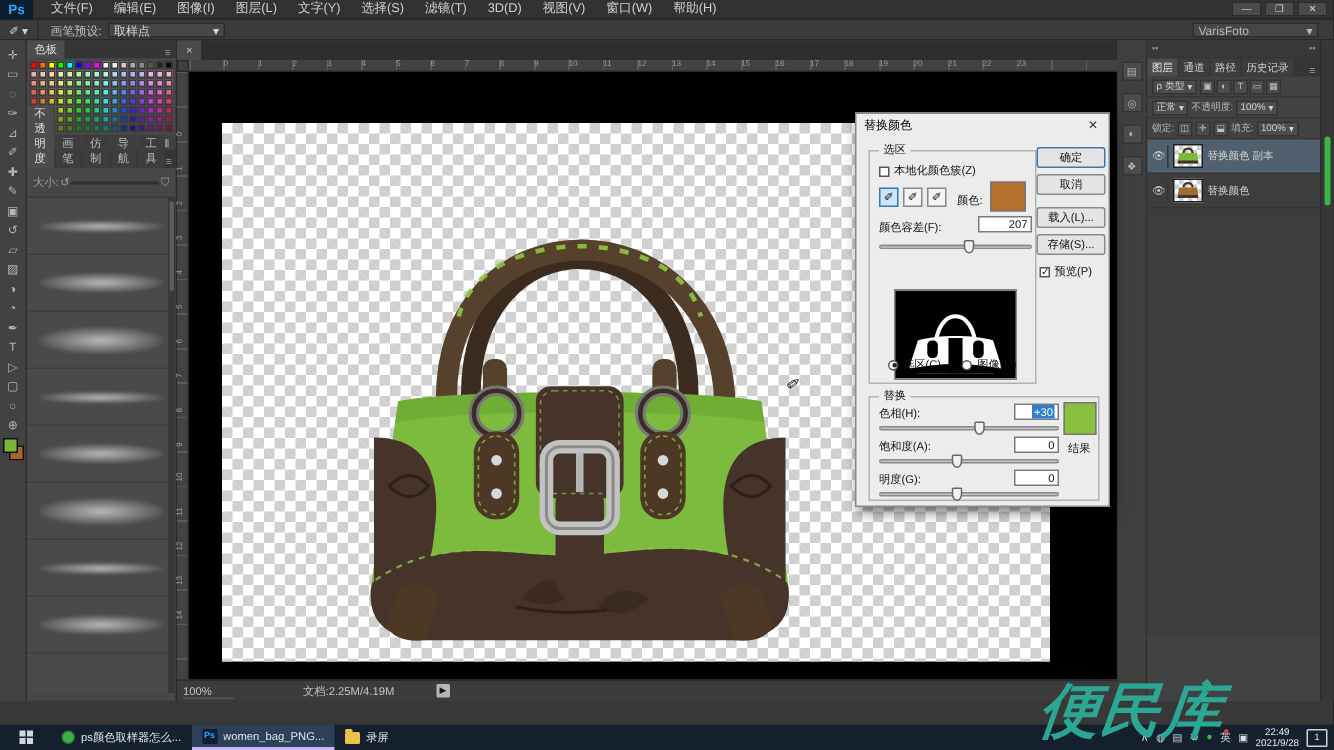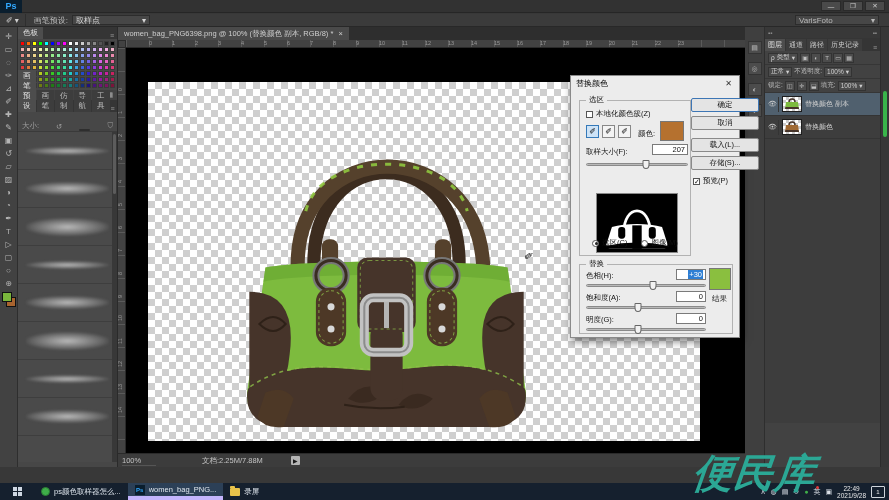--- a/index.html
+++ b/index.html
@@ -48,21 +48,21 @@
   #leftdock { position:absolute; left:18px; top:0; width:100px; height:440px; background:#474747;
     border-right:1px solid #2a2a2a; }
   .panel-tabbar { height:12px; background:#353535; display:flex; align-items:flex-end; color:#bdbdbd; font-size:7.5px; }
   .ptab { padding:1px 5px; background:#3d3d3d; margin-right:1px; }
   .ptab.active { background:#4d4d4d; color:#e0e0e0; }
   .ptab-menu { margin-left:auto; margin-right:3px; color:#9a9a9a; font-size:7px; }
   #swatch-grid { padding:2px; display:grid; grid-template-columns:repeat(16,1fr); gap:1px; background:#474747; }
   .sw { width:5px; height:5px; border:0.5px solid #3a3a3a; }
   #swatch-footer { height:10px; display:flex; justify-content:flex-end; gap:4px; padding-right:4px;
     color:#aaa; font-size:7px; align-items:center; background:#424242; }
-  #brush-size-row { height:20px; display:flex; align-items:flex-end; gap:17px; padding:0 4px;
+  #brush-size-row { height:20px; display:flex; align-items:center; gap:1px; padding:0 4px;
     color:#9f9f9f; font-size:7.5px; background:#474747; border-bottom:1px solid #3a3a3a; }
   #brush-size-track { flex:1; height:2px; background:#2e2e2e; border-radius:1px; }
   #brush-list { position:relative; height:330px; background:#4a4a4a; overflow:hidden; }
   .stroke-row { height:38px; border-bottom:1px solid #3e3e3e; display:flex; align-items:center; justify-content:center; }
   .stroke { width:84%; height:14px; border-radius:7px;
     background:radial-gradient(ellipse at center, rgba(205,205,205,0.85), rgba(150,150,150,0.35) 60%, transparent 75%);
     filter:blur(1px); }
   #brush-scroll { position:absolute; right:0; top:0; width:5px; height:100%; background:#383838; }
   #brush-scroll .thumb { position:absolute; top:2px; left:1px; width:3px; height:60px; background:#5c5c5c; border-radius:2px; }
 
@@ -150,34 +150,34 @@
   .num-box { border:1px solid #7a7a7a; background:#fff; height:11px; display:flex; align-items:center;
     justify-content:flex-end; padding:0 2px; font-size:7.5px; }
   .num-box.selected { background:#fff; }
   .num-box.selected span { background:#2f7fd4; color:#fff; padding:0 1px; }
   .slider { position:absolute; height:3px; background:linear-gradient(#9a9a9a,#d8d8d8); border:1px solid #8a8a8a; border-radius:2px; }
   .slider .sl-thumb { position:absolute; top:-4px; width:7px; height:9px; background:#f2f2f2;
     border:1px solid #666; border-radius:1px 1px 50% 50%; transform:translateX(-50%); }
   #mask-preview { position:absolute; left:16px; top:92px; width:82px; height:60px; background:#000; border:1px solid #888; }
   .radio { width:7px; height:7px; border:1px solid #555; border-radius:50%; background:#fff; display:inline-block; position:relative; }
   .radio.on::after { content:""; position:absolute; left:1.5px; top:1.5px; width:3px; height:3px; border-radius:50%; background:#222; }
-  .dlg-btn { position:absolute; left:120px; width:68px; height:14px; background:#e4e4e4; border:1px solid #8a8a8a;
+  .dlg-btn { position:absolute; left:120px; width:46px; height:14px; background:#e4e4e4; border:1px solid #8a8a8a;
     border-radius:2px; display:flex; align-items:center; justify-content:center; font-size:7.5px; }
   .dlg-btn.default { border:1.5px solid #3d76b5; }
   #result-swatch { position:absolute; left:138px; top:192px; width:22px; height:22px; border:1px solid #777; }
   #result-label { position:absolute; left:141px; top:218px; font-size:7.5px; }
 
   
   #taskbar { position:absolute; left:0; top:483px; width:889px; height:17px; background:#15202e;
     display:flex; align-items:center; color:#e6e6e6; font-size:7.5px; }
   #start-btn { width:34px; height:17px; display:flex; align-items:center; justify-content:center; }
   #start-glyph { width:9px; height:9px; display:grid; grid-template-columns:4px 4px; grid-template-rows:4px 4px; gap:1px; }
   #start-glyph i { background:#cfd8e3; }
   .task { height:17px; display:flex; align-items:center; gap:4px; padding:0 7px; max-width:110px; }
-  .task.active { background:#2c4057; border-bottom:4px solid #c4b5fd; }
+  .task.active { background:#2c4057; border-bottom:2px solid #c4b5fd; }
   .task-label { white-space:nowrap; overflow:hidden; font-size:7.5px; color:#dfe6ee; }
   .ticon-green { width:9px; height:9px; border-radius:50%; background:#3fae49; border:1px solid #2c7f35; }
   .ticon-ps { width:10px; height:10px; background:#0a1e2e; color:#31a8ff; font-size:6px; font-weight:bold;
     display:flex; align-items:center; justify-content:center; }
   .ticon-folder { width:10px; height:8px; background:#e8c24a; border-radius:1px; position:relative; }
   .ticon-folder::before { content:""; position:absolute; left:0; top:-2px; width:5px; height:2px; background:#e8c24a; border-radius:1px 1px 0 0; }
   #tray { margin-left:auto; display:flex; align-items:center; gap:5px; padding-right:4px; }
   .tray-icon { font-size:7px; color:#d9dee5; }
   #tray-time { text-align:center; font-size:6.5px; line-height:7px; color:#e8e8e8; }
   #notif { width:14px; height:12px; border:1px solid #cfd4da; border-radius:1px; position:relative;
@@ -189,20 +189,33 @@
     font-style:italic; color:#2BA795; letter-spacing:1px; transform:skewX(-6deg);
     font-family:"Liberation Sans","DejaVu Sans",sans-serif; pointer-events:none; }
 </style>
 </head>
 <body>
 
 <div id="screen">
 
   <div id="menubar">
     <div id="ps-logo">Ps</div>
+    <div id="menu-items">
+        <span class="menu-item">文件(F)</span>
+        <span class="menu-item">编辑(E)</span>
+        <span class="menu-item">图像(I)</span>
+        <span class="menu-item">图层(L)</span>
+        <span class="menu-item">文字(Y)</span>
+        <span class="menu-item">选择(S)</span>
+        <span class="menu-item">滤镜(T)</span>
+        <span class="menu-item">3D(D)</span>
+        <span class="menu-item">视图(V)</span>
+        <span class="menu-item">窗口(W)</span>
+        <span class="menu-item">帮助(H)</span>
+      </div>
     <div id="win-controls">
       <div class="win-btn">—</div>
       <div class="win-btn">❐</div>
       <div class="win-btn">✕</div>
     </div>
   </div>
 
   <div id="optionsbar">
     <div id="tool-preset">
       <span class="small-icon">✐</span>
@@ -421,21 +434,21 @@
           <div class="sw" style="background: rgb(71, 20, 123);"></div>
           <div class="sw" style="background: rgb(110, 20, 123);"></div>
           <div class="sw" style="background: rgb(123, 20, 97);"></div>
           <div class="sw" style="background: rgb(123, 20, 59);"></div>
         </div>
       <div id="swatch-footer">
           <span>⊞</span>
           <span>▦</span>
         </div>
       <div class="panel-tabbar" id="brush-tabs">
-          <span class="ptab active">画笔预设</span>
+          <span class="ptab active">不透明度</span>
           <span class="ptab">画笔</span>
           <span class="ptab">仿制</span>
           <span class="ptab">导航</span>
           <span class="ptab">工具</span>
           <span class="ptab-menu">≡</span>
         </div>
       <div id="brush-size-row">
         <span>大小:</span>
         <span>↺</span>
         <div id="brush-size-track"></div>
@@ -468,21 +481,20 @@
           </div>
           <div id="brush-scroll">
             <div class="thumb"></div>
           </div>
       </div>
     </div>
 
     <div id="docarea">
       <div id="tabbar">
         <div id="doc-tab">
-          <span>women_bag_PNG6398.png @ 100% (替换颜色 副本, RGB/8) *</span>
           <span>×</span>
         </div>
       </div>
       <div id="ruler-corner"></div>
       <div id="ruler-top">
           <span style="left: 23px;">0</span>
           <span style="left: 46px;">1</span>
           <span style="left: 69px;">2</span>
           <span style="left: 92px;">3</span>
           <span style="left: 115px;">4</span>
@@ -576,21 +588,21 @@
 
             <rect x="128" y="206" width="44" height="54" rx="9" fill="none" stroke="#c2c2c2" stroke-width="9"></rect>
             <rect x="128" y="206" width="44" height="54" rx="9" fill="none" stroke="#8c8c8c" stroke-width="2"></rect>
             <line x1="150" y1="210" x2="150" y2="236" stroke="#b5b5b5" stroke-width="5"></line>
           </svg>
           <span id="cursor-eyedropper">✐</span>
         </div>
       </div>
       <div id="statusbar">
         <span id="status-zoom">100%</span>
-        <span id="status-doc">文档:2.25M/7.88M</span>
+        <span id="status-doc">文档:2.25M/4.19M</span>
         <span id="status-arrow">▶</span>
       </div>
     </div>
 
     <div id="rightdock">
       <div id="collapse-strip">
           <div class="strip-icon">▤</div>
           <div class="strip-icon">◎</div>
           <div class="strip-icon">◐</div>
           <div class="strip-icon">❖</div>
@@ -687,21 +699,21 @@
           <span class="chk"></span>
           <span>本地化颜色簇(Z)</span>
         </div>
         <div id="eyedropper-btns" style="position:absolute;left:6px;top:24px;display:flex;gap:3px;">
             <div class="dd-btn active">✐</div>
             <div class="dd-btn">✐</div>
             <div class="dd-btn">✐</div>
           </div>
         <span style="position:absolute;left:58px;top:28px;">颜色:</span>
         <div id="color-swatch" style="position: absolute; left: 80px; top: 20px; background: rgb(181, 113, 47);"></div>
-        <span style="position:absolute;left:6px;top:46px;">取样大小(F):</span>
+        <span style="position:absolute;left:6px;top:46px;">颜色容差(F):</span>
         <div class="num-box" style="position:absolute;left:72px;top:43px;width:36px;">
           <span>207</span>
         </div>
         <div class="slider" style="left:6px;top:62px;width:102px;">
           <div class="sl-thumb" id="fuzz-thumb" style="left: 59%;"></div>
         </div>
         <div id="mask-preview">
           <svg width="80" height="58" viewBox="0 0 100 74">
             <rect width="100" height="74" fill="#000"></rect>
             <path d="M33,50 C33,12 67,12 67,50" fill="none" stroke="#fff" stroke-width="3.5"></path>

